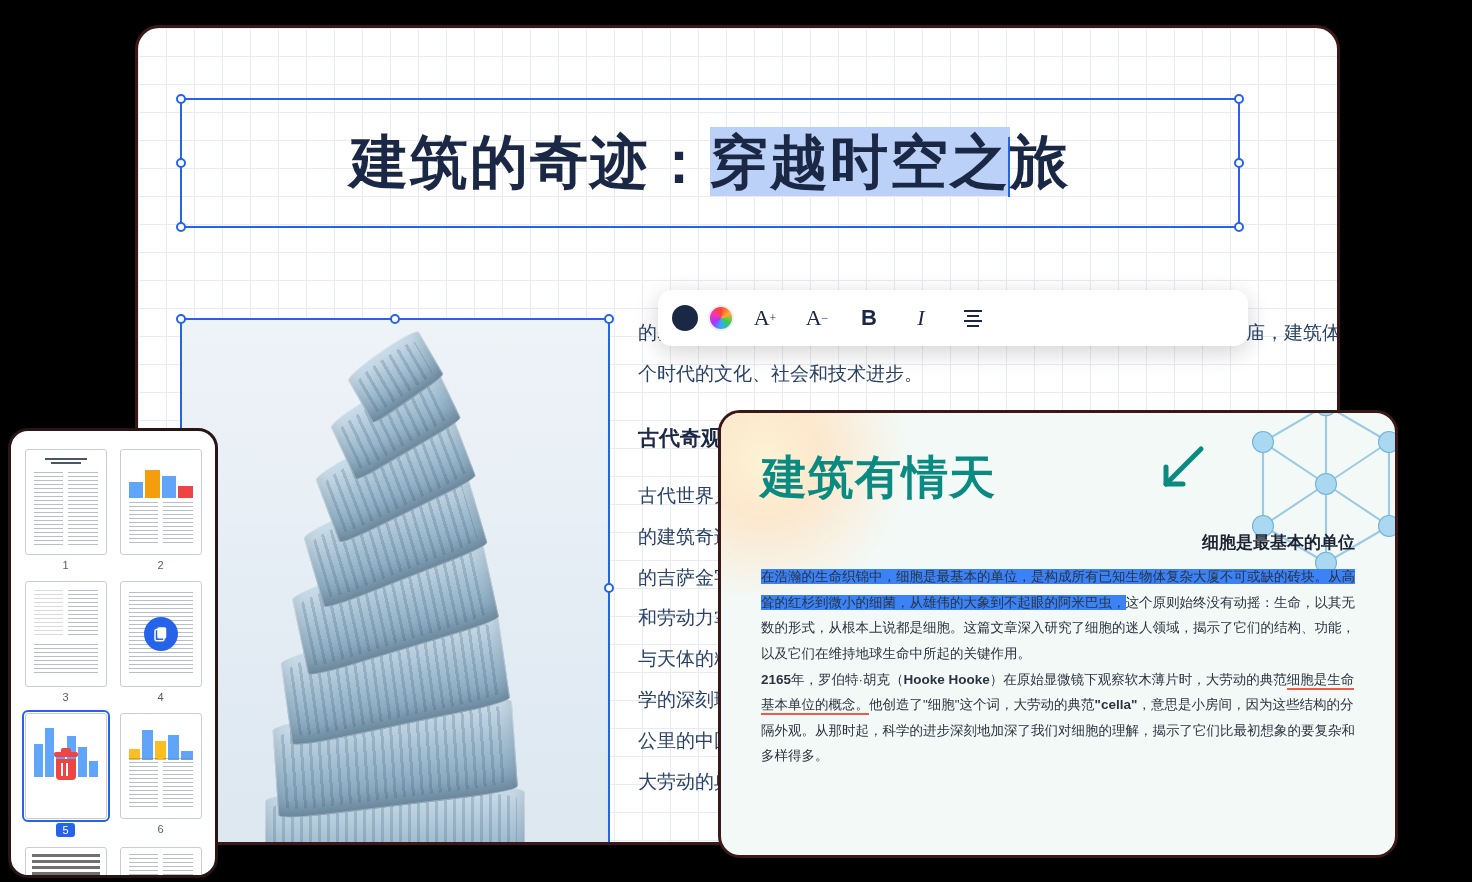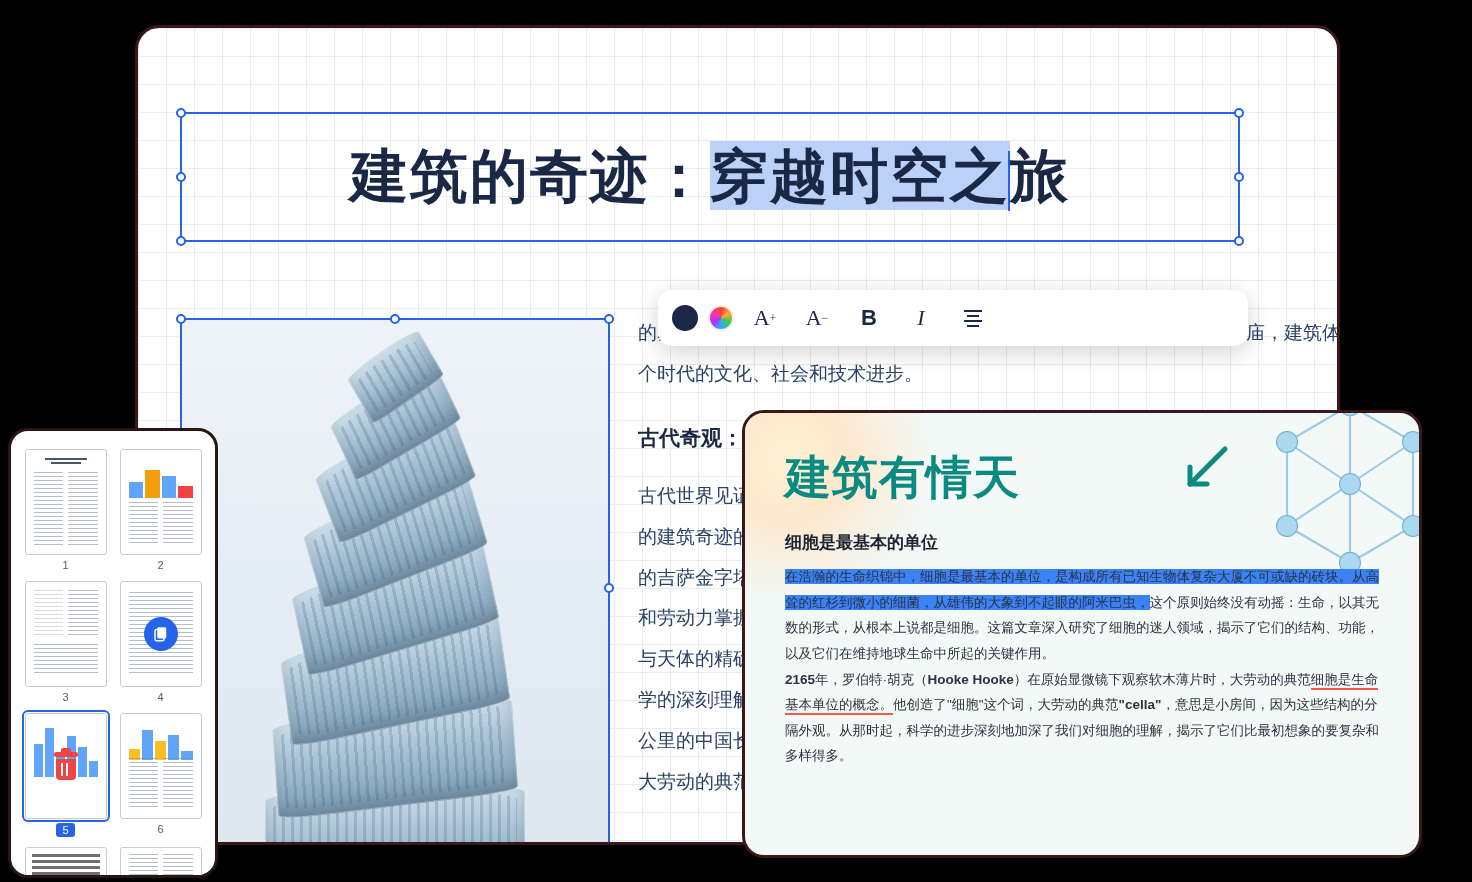--- a/index.html
+++ b/index.html
@@ -17,21 +17,21 @@
   background-image:
     linear-gradient(#e8ecf2 1px, transparent 1px),
     linear-gradient(90deg, #e8ecf2 1px, transparent 1px);
   background-size: 28px 28px;
   background-position: 0 0;
 }
 
 
 .title-box {
   position: absolute;
-  left: 42px; top: 84px;
+  left: 42px; top: 70px;
   width: 1060px; height: 130px;
   border: 2px solid #2563eb;
   display: flex; align-items: center; justify-content: center;
 }
 .title-box .handle { position: absolute; width: 10px; height: 10px; background: #fff; border: 2px solid #2563eb; border-radius: 50%; }
 .title-box .h-tl { left: -6px; top: -6px; } .title-box .h-tr { right: -6px; top: -6px; }
 .title-box .h-bl { left: -6px; bottom: -6px; } .title-box .h-br { right: -6px; bottom: -6px; }
 .title-box .h-ml { left: -6px; top: calc(50% - 5px); } .title-box .h-mr { right: -6px; top: calc(50% - 5px); }
 .title-text { font-size: 58px; font-weight: 900; color: #1a2845; letter-spacing: 2px; }
 .title-text .sel { background: #bcd1f7; padding: 2px 0; }
@@ -108,30 +108,29 @@
 .trash-icon .body::before { content:""; position:absolute; left:5px; top:4px; width:2px; bottom:4px; background:#fff; box-shadow: 5px 0 #fff; }
 
 
 .note-card {
   position: absolute; left: 718px; top: 410px;
   width: 680px; height: 448px;
   background: #f3f9f6;
   border: 3px solid #3a1818; border-radius: 22px;
   padding: 34px 40px 20px;
   overflow: hidden;
-  margin-left: 24px;
 }
 .note-card::before {
   content:""; position:absolute; left:-60px; top:-40px; width:260px; height:220px;
   background: radial-gradient(circle at 40% 40%, #fdf2d0 0%, #fde6c9 28%, #f3f9f6 70%);
   opacity:.9;
 }
 .note-title { position:relative; font-size: 46px; font-weight: 900; color: #0b8a82; letter-spacing: 1px; }
 .arrow-annot { position:absolute; left: 430px; top: 26px; color:#0b8a82; }
-.note-h2 { font-size: 17px; font-weight: 800; color:#1a2233; margin: 22px 0 10px; position:relative; }
+.note-h2 { font-size: 17px; font-weight: 800; color:#1a2233; margin: 22px 0 10px; position:relative;text-align:right; }
 .note-p { font-size: 13.5px; line-height: 1.9; color:#2a3340; position:relative; }
 .hl-y { background: #3b82f6; }
 .ul-r { border-bottom: 2px solid #ef5a4a; padding-bottom:1px; }
 .circ { position: relative; display:inline-block; }
 .circ::before { content:""; position:absolute; left:-6px; top:-4px; right:-6px; bottom:-4px; border:2px solid #f0735f; border-radius: 50%; transform: rotate(-6deg);}
 .flower { display:inline-block; margin-left:6px; font-size:16px; color:#2a3340; }
 .mol { position:absolute; right:-36px; top:-34px; width:210px; height:210px; }
 .mol circle.node { fill:#a9d8f0; stroke:#6fb3d6; stroke-width:1; }
 .mol line { stroke:#9cc9e3; stroke-width:2; }
 </style>

